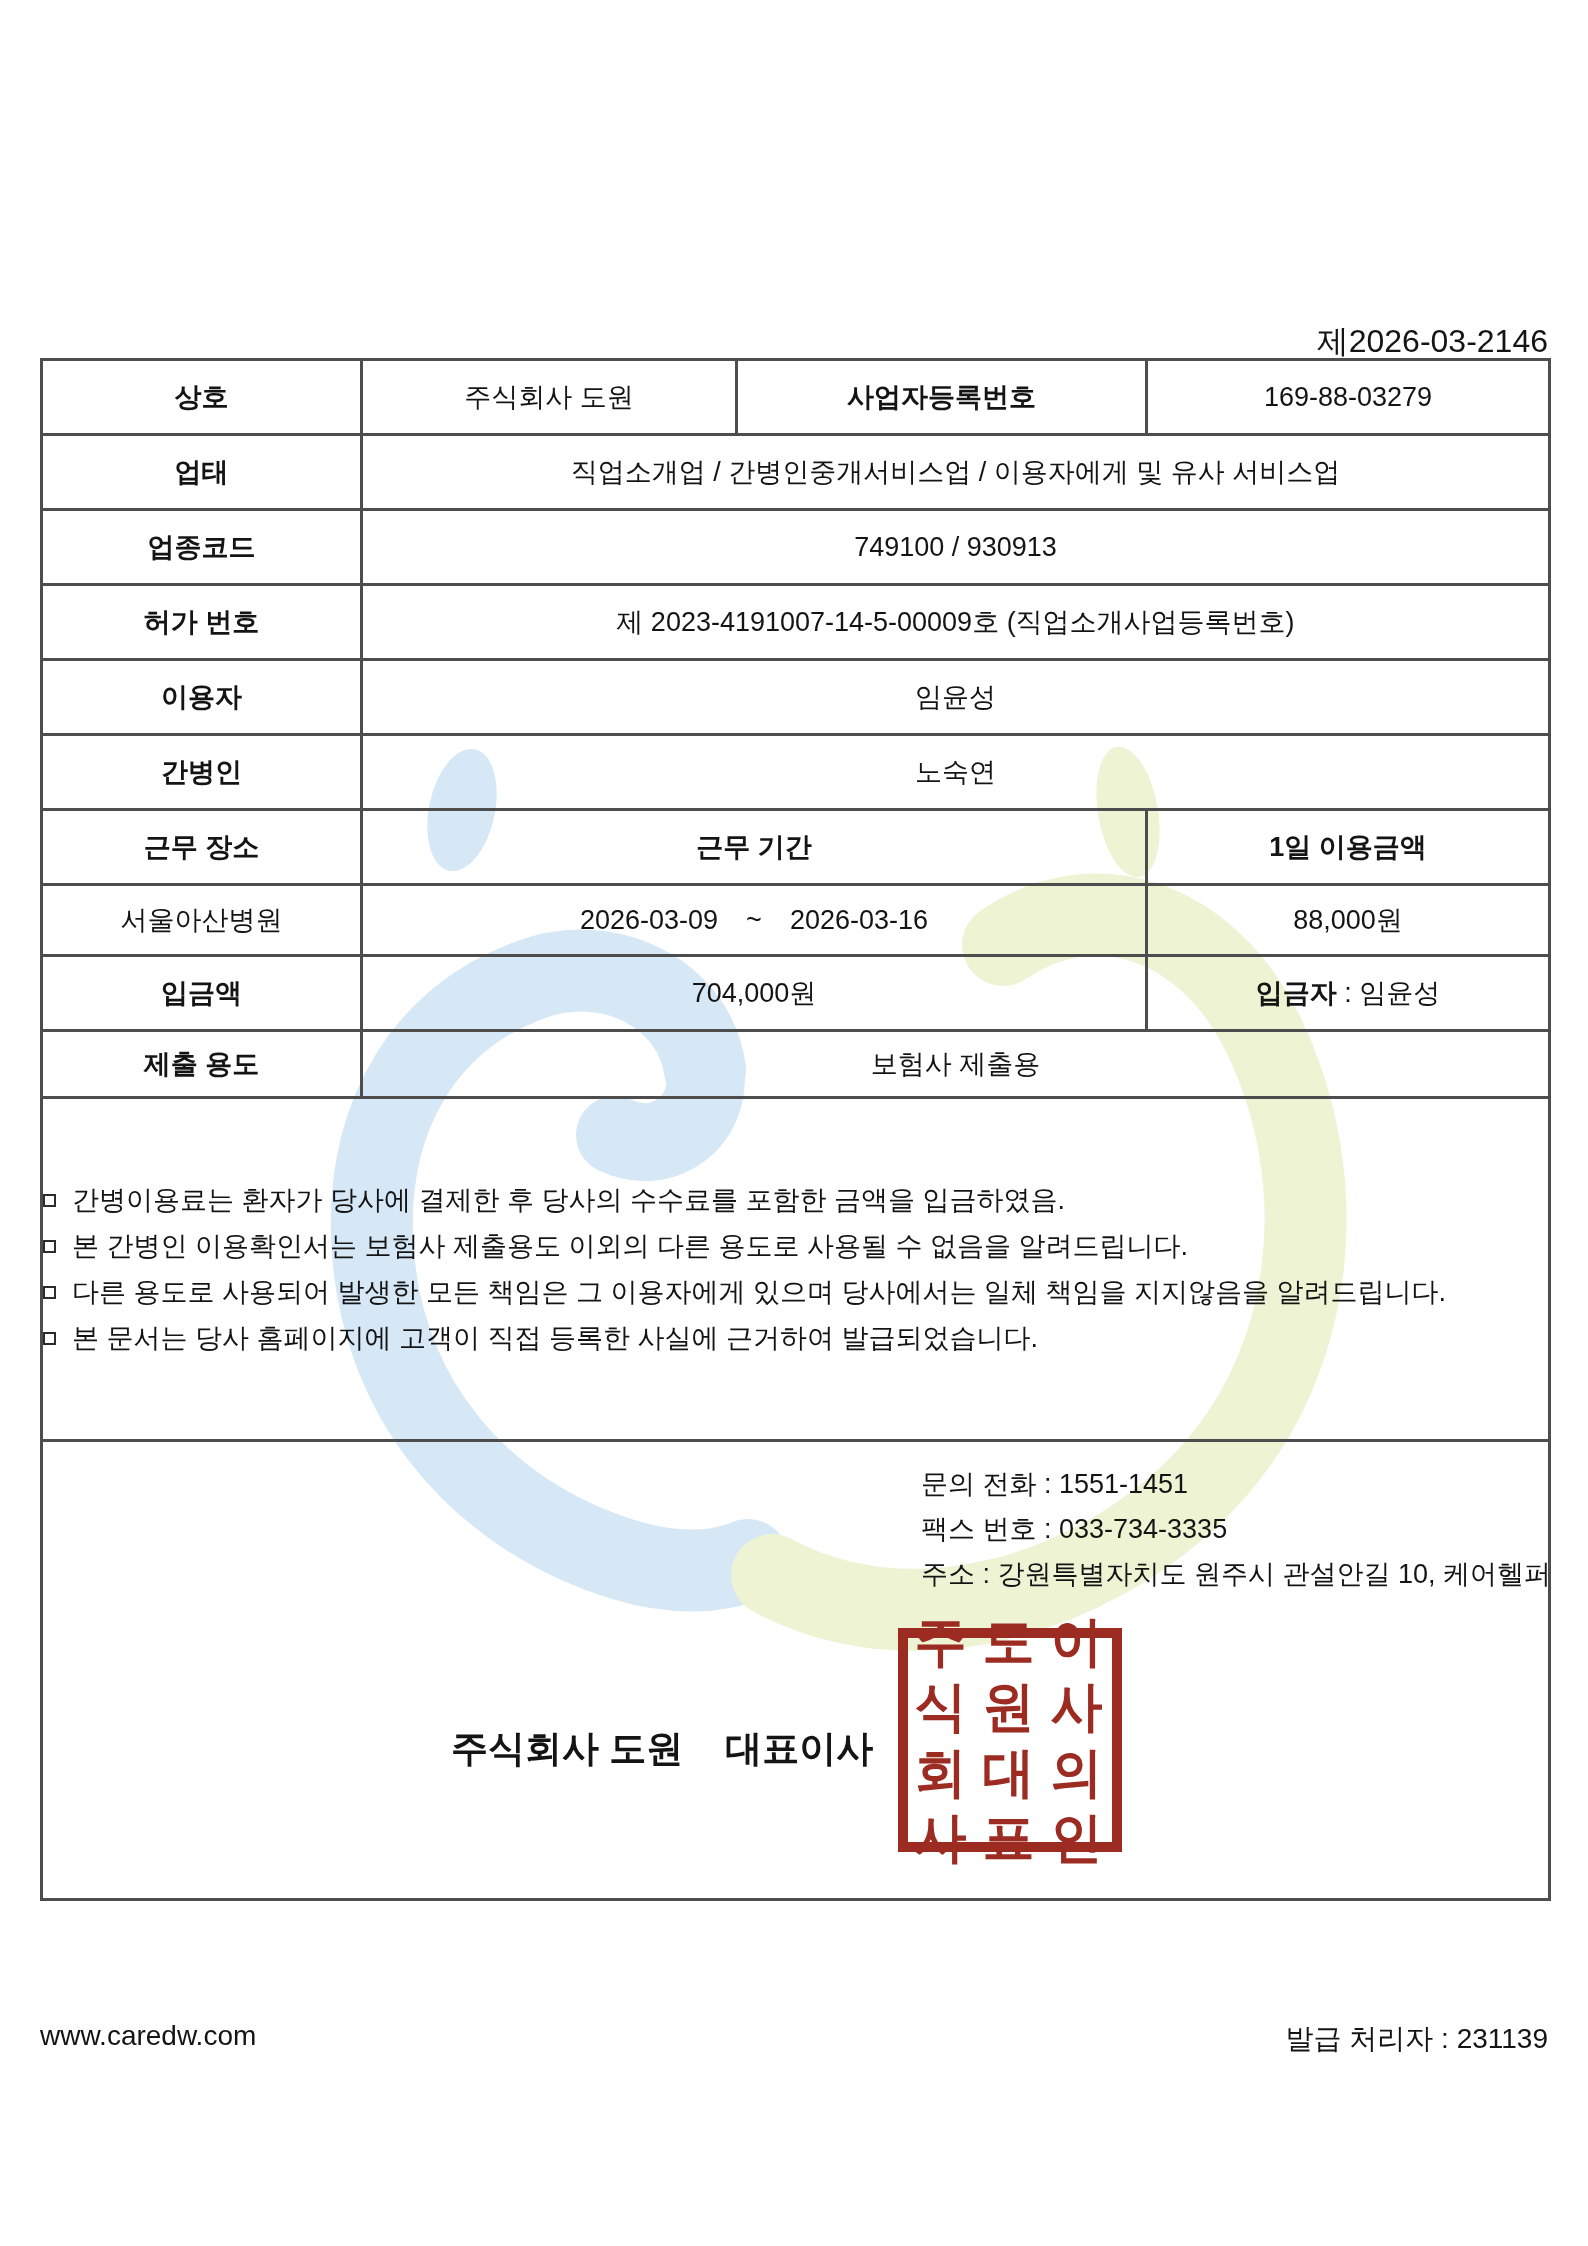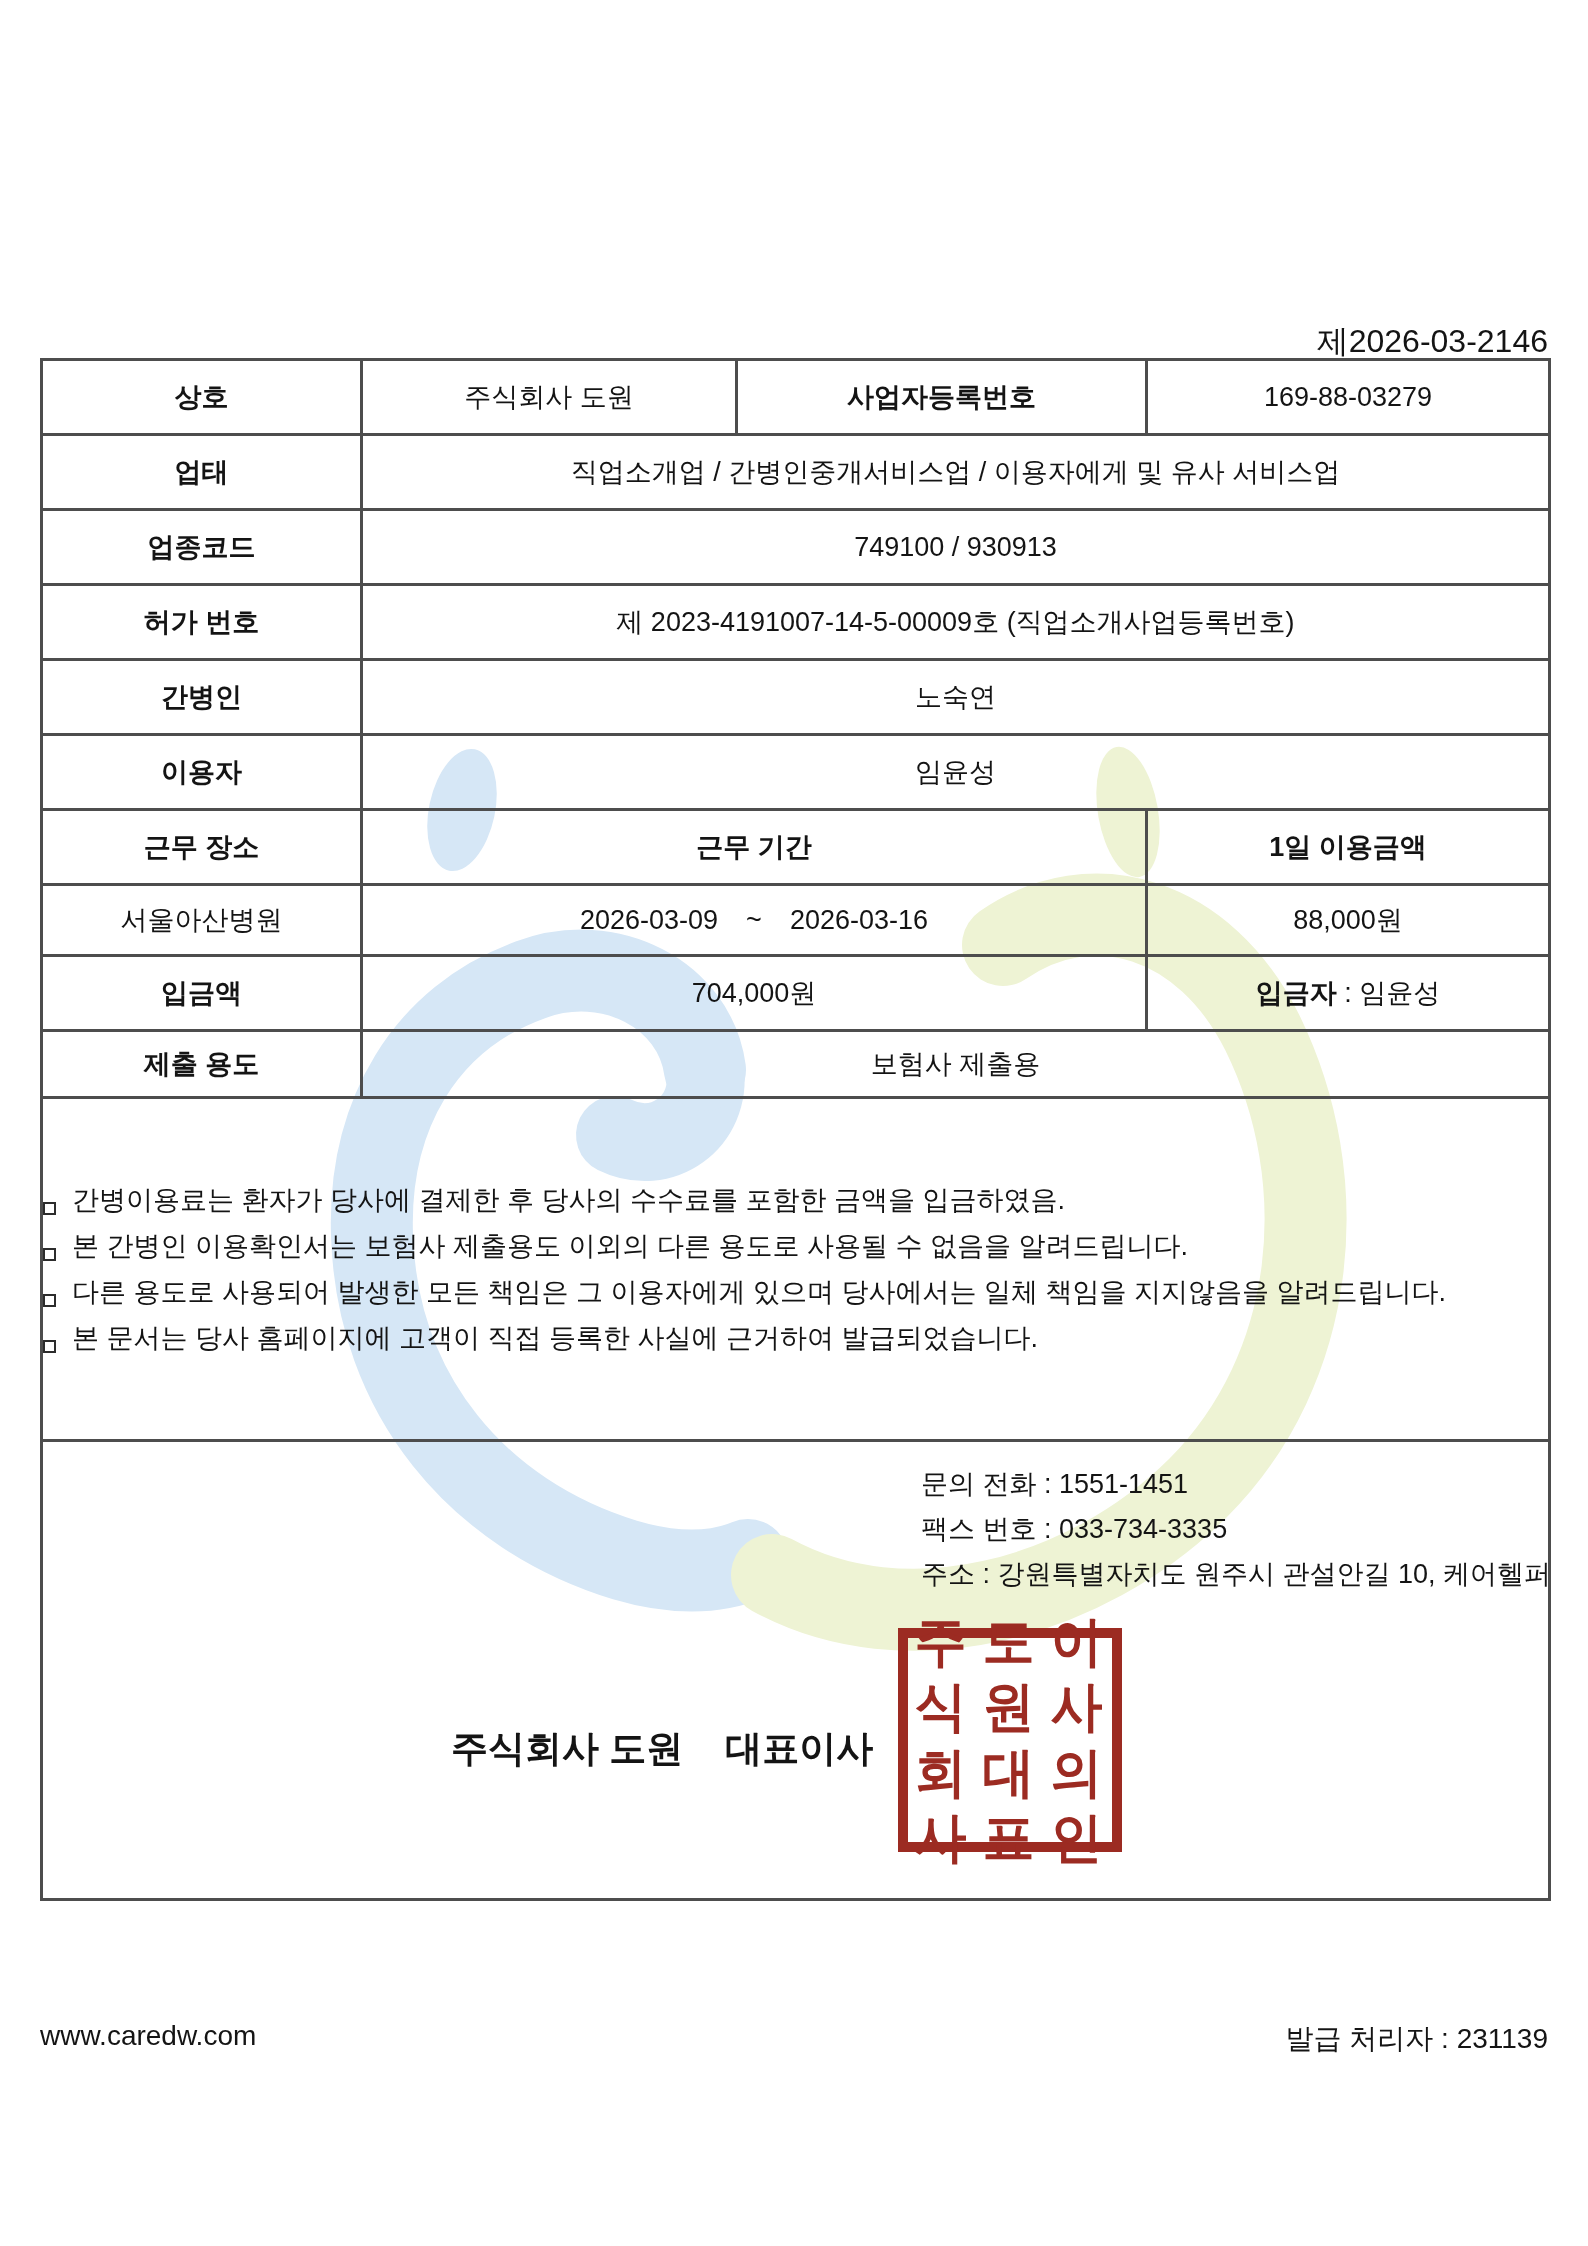--- a/index.html
+++ b/index.html
@@ -25,21 +25,21 @@
   tr.r{height:75px;}
   tr.r-sec{height:88px;}
   tr.r-head{height:75px;}
   tr.r-data{height:71px;}
   tr.r-dep{height:75px;}
   tr.r-pur{height:67px;margin-top:24px;}
   tr.r-notes{height:343px;}
   tr.r-bottom{height:459px;}
   td.section-title{font-size:38px;font-weight:700;}
   td.notes-cell{text-align:left;vertical-align:top;padding:110px 40px 0 36px;}
-  .note{display:flex;align-items:center;line-height:46px;font-size:27px;}
+  .note{display:flex;align-items:flex-start;line-height:46px;font-size:27px;}
   .sq{width:9px;height:9px;border:2px solid #2c2c2c;margin:17px 16px 0 0;flex:none;}
   td.bottom-cell{position:relative;padding:0;}
   .contact{position:absolute;left:878px;top:20px;text-align:left;font-size:27px;line-height:45px;white-space:nowrap;}
   .signature{position:absolute;left:408px;top:282px;font-size:37px;font-weight:700;white-space:nowrap;}
   .signature .role{margin-left:42px;}
   .stamp{
     position:absolute;left:855px;top:186px;width:224px;height:224px;box-sizing:border-box;
     border:10px solid #9c2b22;color:#9c2b22;display:flex;flex-direction:row;
     justify-content:center;align-items:center;background:rgba(255,255,255,0.0);
   }
@@ -88,27 +88,27 @@
       <td class="b">업종코드</td>
       <td colspan="3">749100 / 930913</td>
     </tr>
 
     <tr class="r">
       <td class="b">허가 번호</td>
       <td colspan="3">제 2023-4191007-14-5-00009호 (직업소개사업등록번호)</td>
     </tr>
 
     <tr class="r">
-      <td class="b">간병인</td>
-      <td colspan="3">노숙연</td>
+      <td class="b">이용자</td>
+      <td colspan="3">임윤성</td>
     </tr>
 
     <tr class="r">
-      <td class="b">이용자</td>
-      <td colspan="3">임윤성</td>
+      <td class="b">간병인</td>
+      <td colspan="3">노숙연</td>
     </tr>
 
 
     <tr class="r-head">
       <td class="b">근무 장소</td>
       <td colspan="2" class="b">근무 기간</td>
       <td class="b">1일 이용금액</td>
     </tr>
 
     <tr class="r-data">

